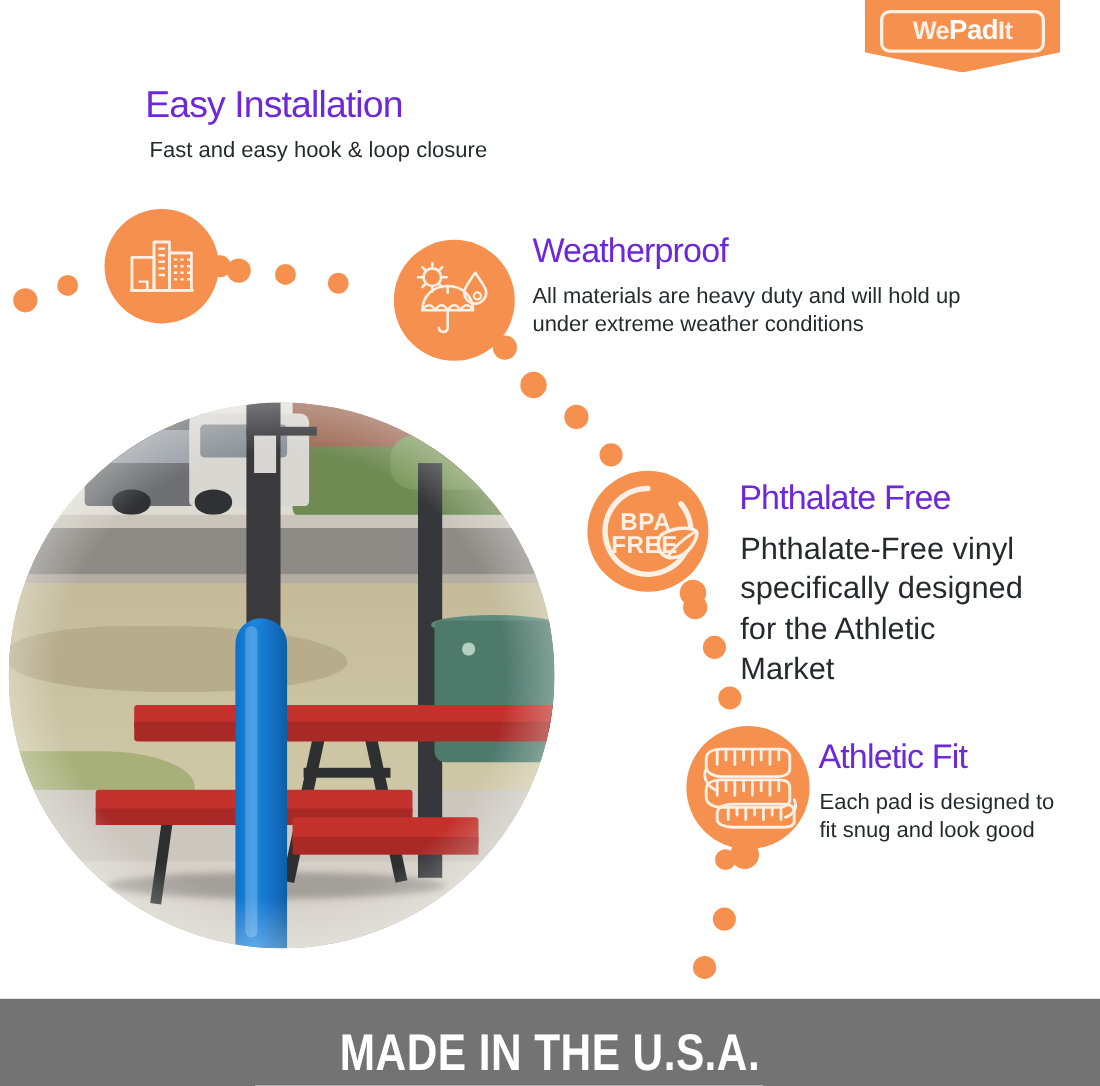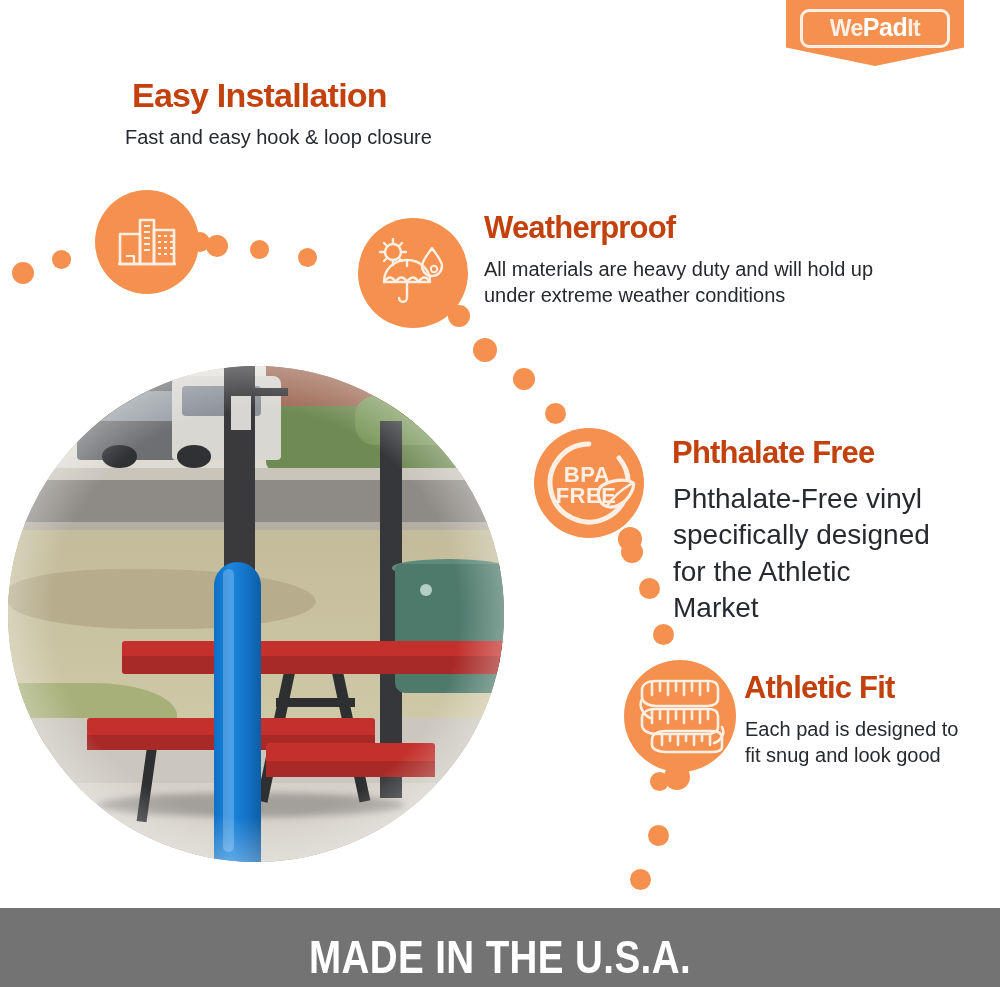--- a/index.html
+++ b/index.html
@@ -57,35 +57,35 @@
   }
   .logo-text .lg-pad {
     color: #ffffff;
     font-weight: 800;
     font-size: 25px;
   }
 
   
   .feature-title {
     position: absolute;
-    font-weight: 700;
-    color: #c2410c;
+    font-weight: 400;
+    color: #6d28d9;
     letter-spacing: -0.8px;
     line-height: 1.05;
     white-space: nowrap;
   }
   .feature-desc {
     position: absolute;
     color: #26292e;
     font-weight: 400;
     line-height: 1.3;
   }
 
   #f1-title { left: 132px; top: 78px;  font-size: 34px; }
-  #f1-desc  { left: 125px; top: 124px; font-size: 20px; width: 420px; }
+  #f1-desc  { left: 136px; top: 124px; font-size: 20px; width: 420px; }
 
   #f2-title { left: 484px; top: 212px; font-size: 31px; }
   #f2-desc  { left: 484px; top: 256px; font-size: 20px; width: 430px; }
 
   #f3-title { left: 672px; top: 437px; font-size: 31px; }
   #f3-desc  { left: 673px; top: 481px; font-size: 28px; width: 270px; }
 
   #f4-title { left: 744px; top: 672px; font-size: 31px; }
   #f4-desc  { left: 745px; top: 716px; font-size: 20px; width: 230px; }
 

